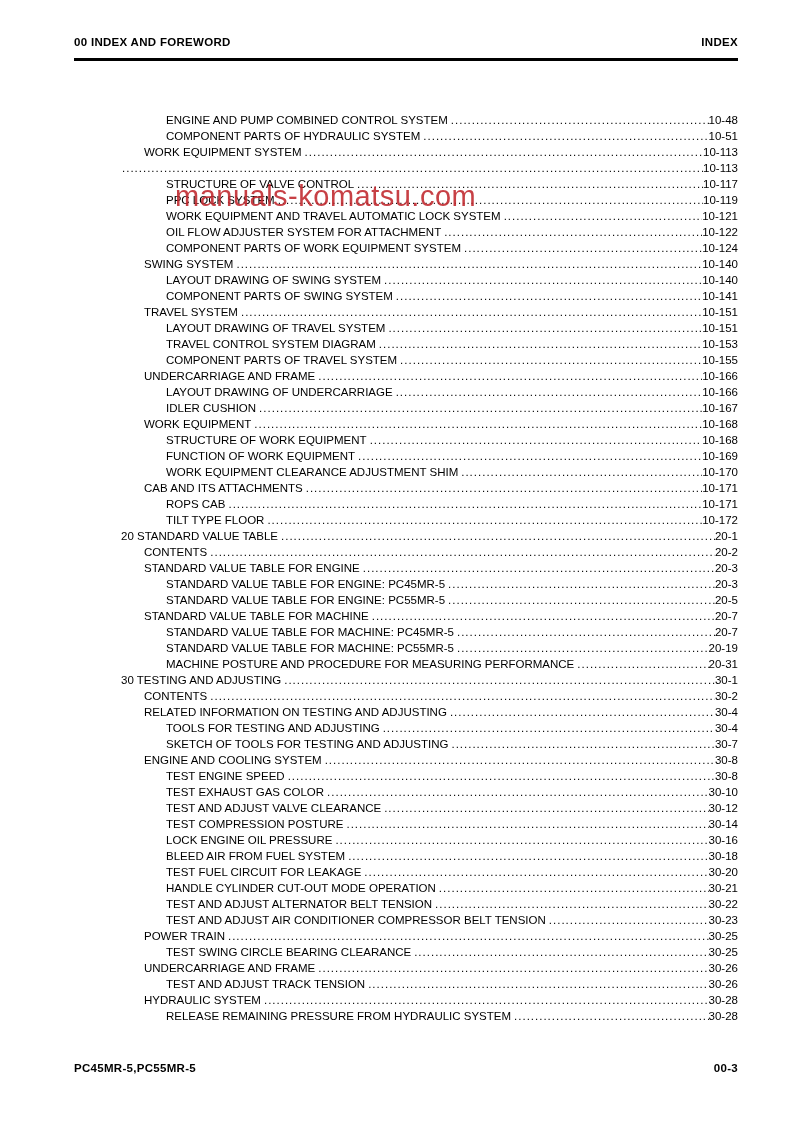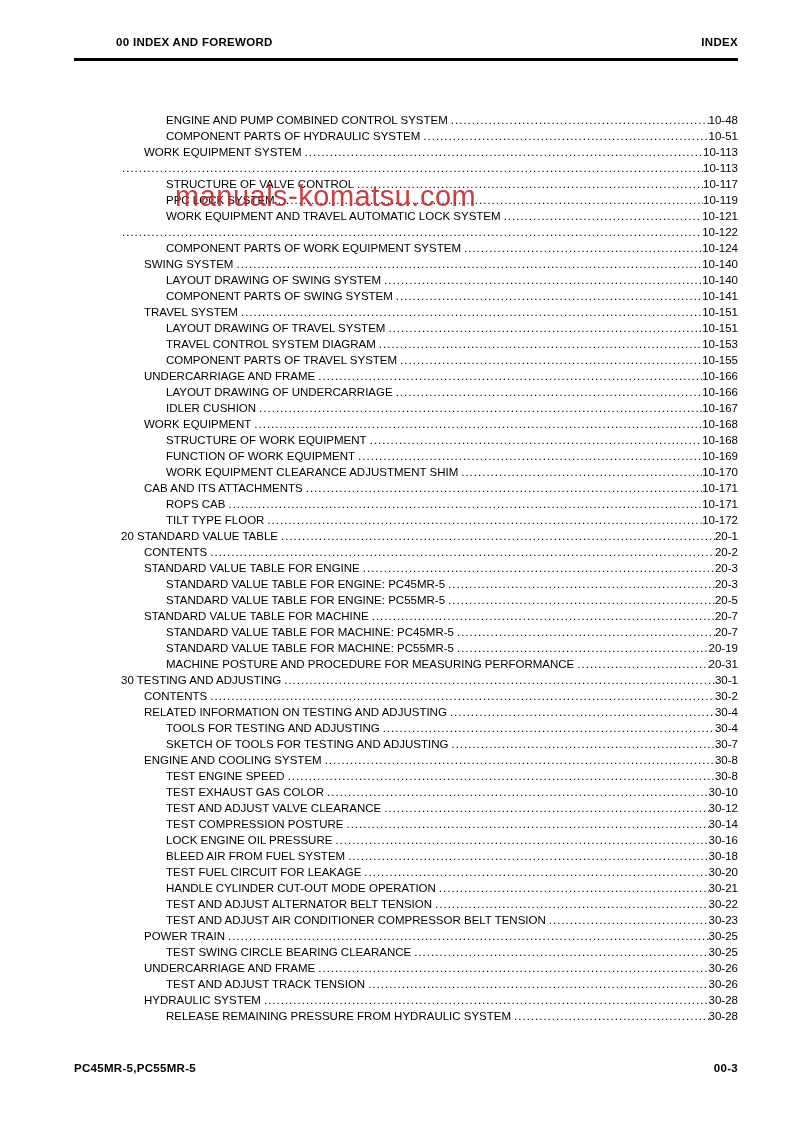--- a/index.html
+++ b/index.html
@@ -17,21 +17,20 @@
     position: absolute;
     top: 36px;
     left: 74px;
     right: 56px;
     display: flex;
     justify-content: space-between;
     align-items: baseline;
     font-size: 11.5px;
     font-weight: bold;
     letter-spacing: 0.3px;
-    margin-left: 42px;
   }
   .header-rule {
     position: absolute;
     top: 58px;
     left: 74px;
     right: 56px;
     height: 3px;
     background: #000000;
   }
   
@@ -128,20 +127,21 @@
     <span class="toc-title">PPC LOCK SYSTEM</span>
     <span class="toc-dots">............................................................................................................................................................................................................................................................................................................</span>
     <span class="toc-page">10-119</span>
   </div>
       <div class="toc-row lvl2">
     <span class="toc-title">WORK EQUIPMENT AND TRAVEL AUTOMATIC LOCK SYSTEM</span>
     <span class="toc-dots">............................................................................................................................................................................................................................................................................................................</span>
     <span class="toc-page">10-121</span>
   </div>
       <div class="toc-row lvl2">
+    <span class="toc-title">OIL FLOW ADJUSTER SYSTEM FOR ATTACHMENT</span>
     <span class="toc-dots">............................................................................................................................................................................................................................................................................................................</span>
     <span class="toc-page">10-122</span>
   </div>
       <div class="toc-row lvl2">
     <span class="toc-title">COMPONENT PARTS OF WORK EQUIPMENT SYSTEM</span>
     <span class="toc-dots">............................................................................................................................................................................................................................................................................................................</span>
     <span class="toc-page">10-124</span>
   </div>
       <div class="toc-row lvl1">
     <span class="toc-title">SWING SYSTEM</span>

